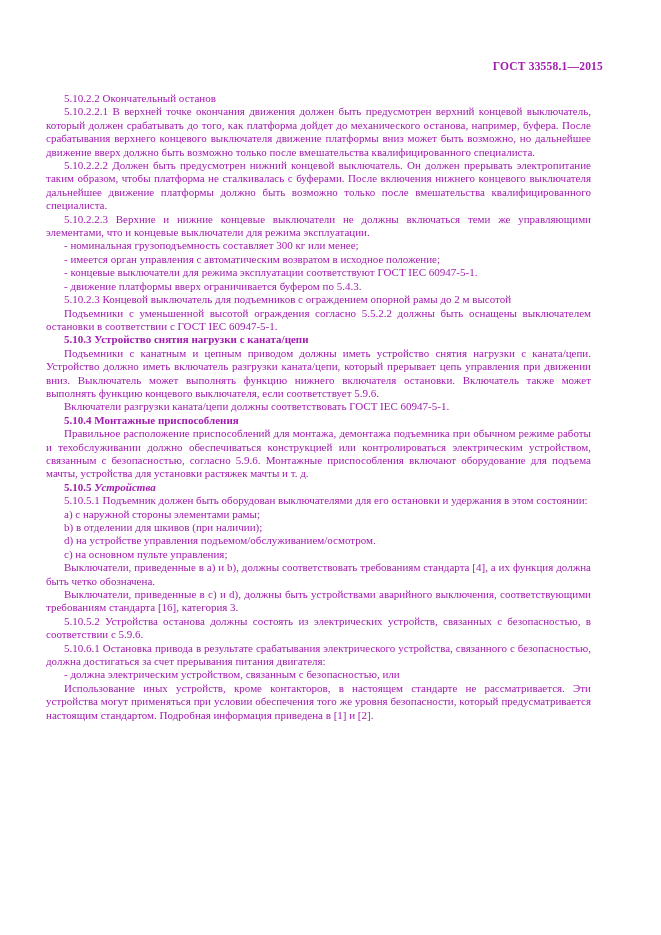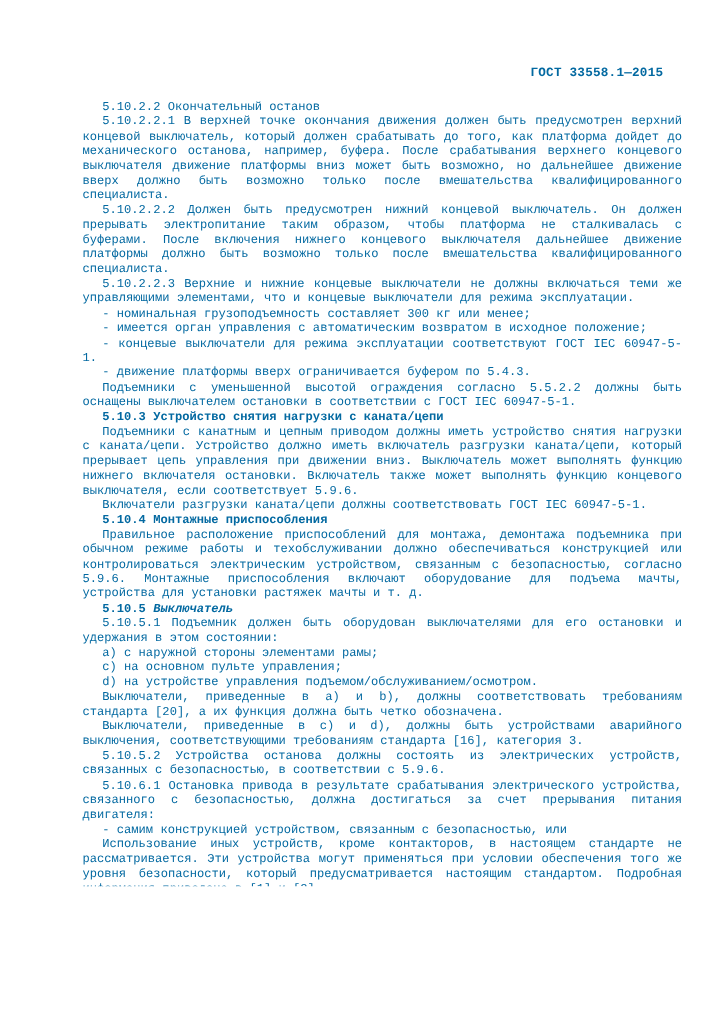--- a/index.html
+++ b/index.html
@@ -6,37 +6,37 @@
     margin: 0;
     padding: 0;
     background: #ffffff;
   }
   .page {
     position: relative;
     width: 661px;
     height: 806px;
     background: #ffffff;
     overflow: hidden;
-    font-family: Liberation Mono, monospace;
-    color: #0369a1;
+    font-family: Liberation Serif, serif;
+    color: #a21caf;
   }
   .doc-header {
     position: absolute;
     top: 60px;
     left: 58px;
     width: 545px;
     text-align: right;
     font-size: 11.5px;
     font-weight: 700;
     letter-spacing: 0.2px;
   }
   .doc-body {
     position: absolute;
     top: 92px;
-    left: 75px;
+    left: 46px;
     width: 545px;
     font-size: 11px;
     line-height: 13.4px;
     text-align: justify;
     hyphens: manual;
     -webkit-hyphens: manual;
   }
   .para {
     margin: 0;
     text-indent: 18px;
@@ -60,33 +60,35 @@
 
   <div class="doc-body">
       <p class="para"><span>5.10.2.2 Окончательный останов</span></p>
       <p class="para"><span>5.10.2.2.1 В верхней точке окончания движения должен быть предусмотрен верхний концевой вы­ключатель, который должен срабатывать до того, как платформа дойдет до механического останова, например, буфера. После срабатывания верхнего концевого выключателя движение платформы вниз может быть возможно, но дальнейшее движение вверх должно быть возможно только после вмеша­тельства квалифицированного специалиста.</span></p>
       <p class="para"><span>5.10.2.2.2 Должен быть предусмотрен нижний концевой выключатель. Он должен прерывать элек­тропитание таким образом, чтобы платформа не сталкивалась с буферами. После включения нижнего концевого выключателя дальнейшее движение платформы должно быть возможно только после вме­шательства квалифицированного специалиста.</span></p>
       <p class="para"><span>5.10.2.2.3 Верхние и нижние концевые выключатели не должны включаться теми же управляющи­ми элементами, что и концевые выключатели для режима эксплуатации.</span></p>
       <p class="para"><span>- номинальная грузоподъемность составляет 300 кг или менее;</span></p>
       <p class="para"><span>- имеется орган управления с автоматическим возвратом в исходное положение;</span></p>
       <p class="para"><span>- концевые выключатели для режима эксплуатации соответствуют ГОСТ IEC 60947-5-1.</span></p>
       <p class="para"><span>- движение платформы вверх ограничивается буфером по 5.4.3.</span></p>
+      <p class="para"><span>5.10.2.3 Концевой выключатель для подъемников с ограждением опорной рамы до 2 м высотой</span></p>
       <p class="para"><span>Подъемники с уменьшенной высотой ограждения согласно 5.5.2.2 должны быть оснащены выклю­чателем остановки в соответствии с ГОСТ IEC 60947-5-1.</span></p>
       <p class="para"><span class="b">5.10.3 Устройство снятия нагрузки с каната/цепи</span></p>
       <p class="para"><span>Подъемники с канатным и цепным приводом должны иметь устройство снятия нагрузки с каната/цепи. Устройство должно иметь включатель разгрузки каната/цепи, который прерывает цепь управле­ния при движении вниз. Выключатель может выполнять функцию нижнего включателя остановки. Вклю­чатель также может выполнять функцию концевого выключателя, если соответствует 5.9.6.</span></p>
       <p class="para"><span>Включатели разгрузки каната/цепи должны соответствовать ГОСТ IEC 60947-5-1.</span></p>
       <p class="para"><span class="b">5.10.4 Монтажные приспособления</span></p>
       <p class="para"><span>Правильное расположение приспособлений для монтажа, демонтажа подъемника при обыч­ном режиме работы и техобслуживании должно обеспечиваться конструкцией или контролироваться электрическим устройством, связанным с безопасностью, согласно 5.9.6. Монтажные приспособления включают оборудование для подъема мачты, устройства для установки растяжек мачты и т. д.</span></p>
-      <p class="para"><span class="b">5.10.5 </span><span class="b i">Выключатель</span></p>
+      <p class="para"><span class="b">5.10.5 </span><span class="b i">Устройства</span></p>
       <p class="para"><span>5.10.5.1 Подъемник должен быть оборудован выключателями для его остановки и удержания в этом состоянии:</span></p>
       <p class="para"><span>a) с наружной стороны элементами рамы;</span></p>
+      <p class="para"><span>b) в отделении для шкивов (при наличии);</span></p>
+      <p class="para"><span>d) на устройстве управления подъемом/обслуживанием/осмотром.</span></p>
       <p class="para"><span>c) на основном пульте управления;</span></p>
-      <p class="para"><span>d) на устройстве управления подъемом/обслуживанием/осмотром.</span></p>
-      <p class="para"><span>Выключатели, приведенные в a) и b), должны соответствовать требованиям стандарта [20], а их функция должна быть четко обозначена.</span></p>
+      <p class="para"><span>Выключатели, приведенные в a) и b), должны соответствовать требованиям стандарта [4], а их функция должна быть четко обозначена.</span></p>
       <p class="para"><span>Выключатели, приведенные в c) и d), должны быть устройствами аварийного выключения, соот­ветствующими требованиям стандарта [16], категория 3.</span></p>
       <p class="para"><span>5.10.5.2 Устройства останова должны состоять из электрических устройств, связанных с безопас­ностью, в соответствии с 5.9.6.</span></p>
       <p class="para"><span>5.10.6.1 Остановка привода в результате срабатывания электрического устройства, связанного с безопасностью, должна достигаться за счет прерывания питания двигателя:</span></p>
-      <p class="para"><span>- самим конструкцией устройством, связанным с безопасностью, или</span></p>
+      <p class="para"><span>- должна электрическим устройством, связанным с безопасностью, или</span></p>
       <p class="para"><span>Использование иных устройств, кроме контакторов, в настоящем стандарте не рассматривается. Эти устройства могут применяться при условии обеспечения того же уровня безопасности, который предусматривается настоящим стандартом. Подробная информация приведена в [1] и [2].</span></p>
     </div>
 
   <div class="page-number">29</div>
 </div>
 
 </body></html>

